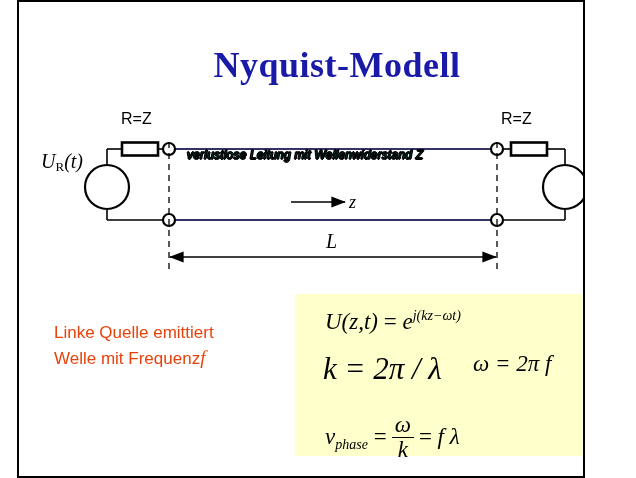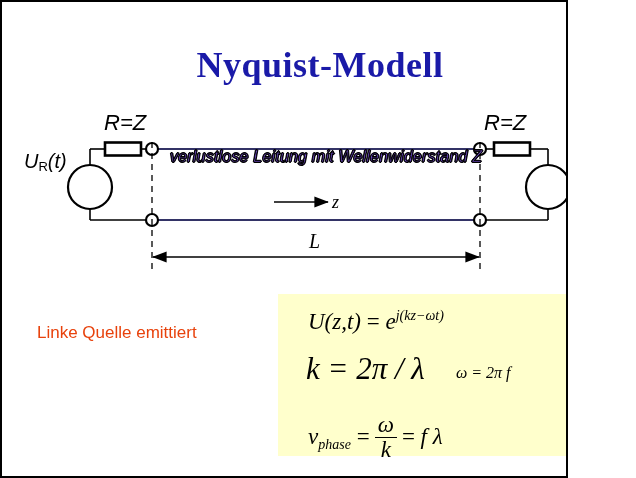--- a/index.html
+++ b/index.html
@@ -9,20 +9,21 @@
   }
   #slide {
     position: relative;
     width: 568px;
     height: 478px;
     background: #ffffff;
     border: 2px solid #000000;
     box-sizing: border-box;
     overflow: hidden;
     font-family: "Liberation Sans", sans-serif;
+    margin-left: 17px;
   }
 
   
   #title {
     position: absolute;
     left: 0;
     top: 42px;
     width: 636px;
     text-align: center;
     font-family: "Liberation Serif", serif;
@@ -43,49 +44,48 @@
   #circuit svg { display: block; }
 
   
   .lbl {
     position: absolute;
     color: #000000;
     white-space: nowrap;
   }
   .lbl-rz {
     font-family: "Liberation Sans", sans-serif;
-    font-style: italic;
-    font-size: 22px;
+    font-size: 16px;
     font-weight: 500;
   }
   #rz-left  { left: 102px; top: 108px; }
   #rz-right { left: 482px; top: 108px; }
 
   .lbl-ur {
-    font-family: Liberation Sans, sans-serif;
+    font-family: Liberation Serif, serif;
     font-size: 20px;
     font-style: italic;
   }
   .lbl-ur .sub {
     font-style: normal;
     font-size: 13px;
     vertical-align: -3px;
     letter-spacing: 0;
   }
   #ur-left  { left: 22px;  top: 148px; }
   #ur-right { left: 568px; top: 148px; }
 
   #line-caption {
     position: absolute;
     left: 168px;
     top: 146px;
     font-family: "Liberation Sans", sans-serif;
     font-style: italic;
-    font-size: 16px;
-    color: #8b5cf6;
+    font-size: 12px;
+    color: #0f766e;
     -webkit-text-stroke: 0.8px #000000;
     text-shadow:
       -1px 0 #000, 1px 0 #000, 0 -1px #000, 0 1px #000;
     letter-spacing: 0.2px;
   }
 
   #z-label {
     position: absolute;
     left: 330px;
     top: 190px;
@@ -139,21 +139,21 @@
     font-style: italic;
     white-space: nowrap;
   }
   .up { font-style: normal; }
   #eq1 { left: 30px; top: 14px;  font-size: 23px; }
   #eq1 .exp {
     font-size: 14px;
     vertical-align: 9px;
   }
   #eq2a { left: 28px; top: 57px; font-size: 31px; }
-  #eq2b { left: 178px; top: 70px; font-size: 16px; }
+  #eq2b { left: 178px; top: 57px; font-size: 23px; }
   #eq3 { left: 30px; top: 120px; font-size: 23px; }
   #eq3 .sub {
     font-size: 14px;
     vertical-align: -5px;
   }
   .frac {
     display: inline-block;
     vertical-align: middle;
     text-align: center;
     margin: 0 5px;
@@ -224,20 +224,21 @@
 
   <div class="lbl lbl-ur" id="ur-right"><span>U</span><span class="sub">R</span><span>(t)</span></div>
 
   <div id="line-caption">verlustlose Leitung mit Wellenwiderstand Z</div>
 
   <div id="z-label">z</div>
   <div id="l-label">L</div>
 
   <div id="red-text">
     <div>Linke Quelle emittiert</div>
+    <div><span>Welle mit Frequenz</span><span class="mi">f</span></div>
   </div>
 
   <div id="formula-box">
 
     <div class="eq" id="eq1"><span>U(z,t)</span> <span class="up">=</span> <span>e</span><span class="exp">j(kz−ωt)</span></div>
 
     <div class="eq" id="eq2a">k = 2π / λ</div>
     <div class="eq" id="eq2b">ω = 2π f</div>
 
     <div class="eq" id="eq3"><span>v</span><span class="sub">phase</span> <span class="up">=</span><span class="frac"><span class="num">ω</span><span class="den">k</span></span><span class="up">=</span> <span>f λ</span></div>

